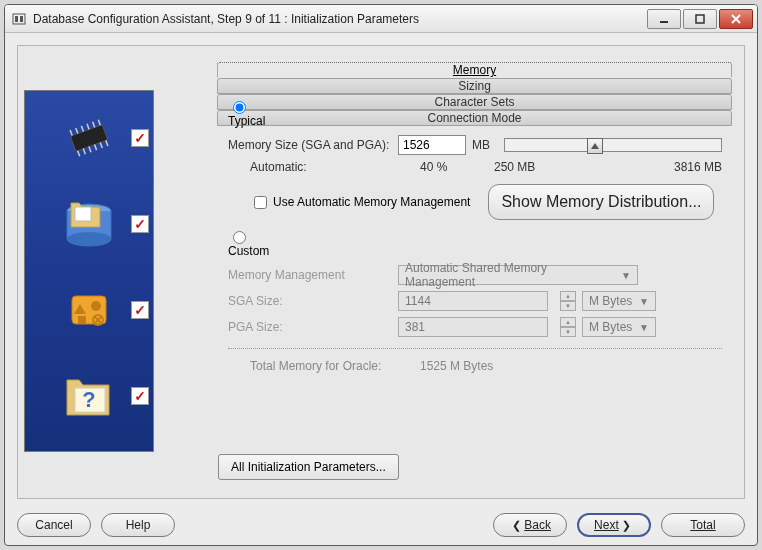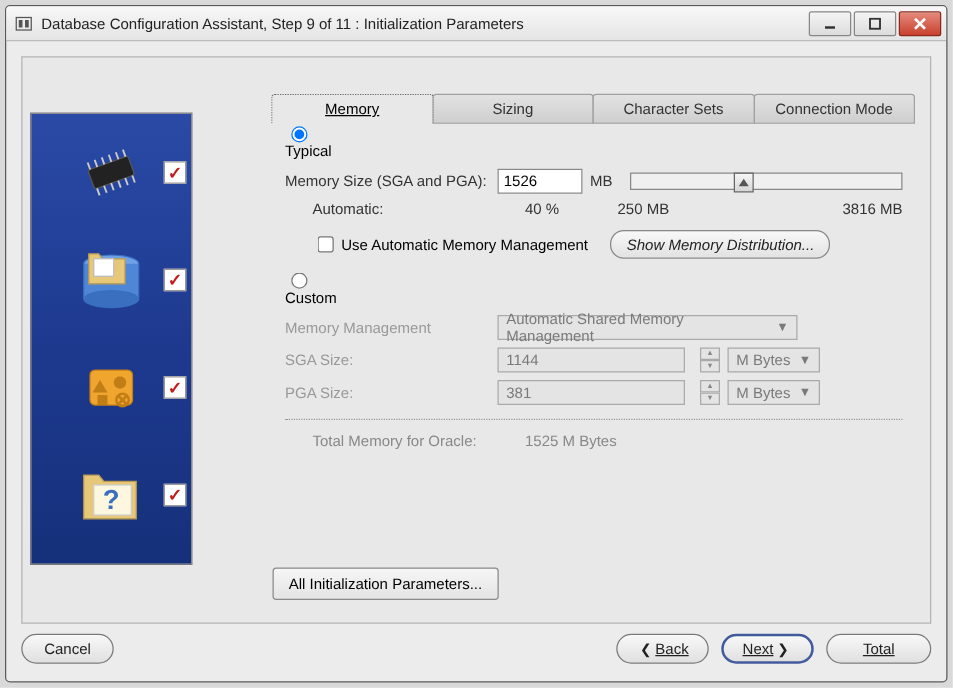--- a/index.html
+++ b/index.html
@@ -57,22 +57,22 @@
   .sb-row { width:100%; display:flex; align-items:center; justify-content:center; position:relative; height:62px;}
   .sb-icon { width:60px; height:54px; display:flex; align-items:center; justify-content:center;}
   .sb-check {
     position:absolute; right:4px; top:50%; transform:translateY(-50%);
     width:18px; height:18px; background:#fff; border:1px solid #999;
     display:flex; align-items:center; justify-content:center;
     color:#c21d1d; font-size:14px; font-weight:bold;
   }
 
   .tabs {
-    position:absolute; left:200px; right:12px; top:29px; height:24px;
-    display:flex; gap:0;
+    position:absolute; left:200px; right:12px; top:16px; height:24px;
+    display:flex; gap:0;flex-direction:column;
   }
   .tab {
     flex:1;
     border:1px solid #a0a0a0;
     background:linear-gradient(to bottom,#e2e2e2,#cfcfcf);
     display:flex; align-items:center; justify-content:center;
     font-size:12px; color:#333;
     border-bottom:1px solid #a0a0a0;
     border-radius:3px 3px 0 0;
     margin-left:-1px;
@@ -110,25 +110,25 @@
     background:linear-gradient(to bottom,#f6f6f6,#d6d6d6);
     border:1px solid #666;
   }
   .scale-row { display:flex; margin-top:2px; }
   .scale-val { width:60px; text-align:left; color:#333; }
   .scale-mid { flex:1; text-align:left; color:#333; padding-left:14px;}
   .scale-right { width:80px; text-align:right; color:#333; }
   .checkbox-row { display:flex; align-items:center; margin:10px 0 8px 22px; }
   .checkbox-row input { margin-right:6px; }
   .btn {
-    height:23px; padding:0 12px;
+    height:36px; padding:0 12px;
     border:1px solid #8a8a8a; border-radius:11px;
     background:linear-gradient(to bottom,#f8f8f8,#e2e2e2);
     display:inline-flex; align-items:center; justify-content:center;
-    font-size:12px; color:#222;font-style:italic;
+    font-size:16px; color:#222;
   }
   .disabled-input {
     height:20px; border:1px solid #aaa; background:#e4e4e4; color:#7a7a7a;
     padding:0 6px; display:flex; align-items:center; font-size:12px;
   }
   .sel-box { width:240px; display:flex; align-items:center; justify-content:space-between;}
   .sel-box .caret { color:#7a7a7a; font-size:10px; margin-left:6px;}
   .spin {
     display:flex; gap:12px;
   }
@@ -143,21 +143,21 @@
 
   .all-params-btn {
     position:absolute; left:200px; bottom:18px; height:26px;
     border:1px solid #8a8a8a; border-radius:3px;
     background:linear-gradient(to bottom,#f6f6f6,#e4e4e4);
     padding:0 12px; display:flex; align-items:center;
   }
 
   .footer {
     position:absolute; left:12px; right:12px; bottom:8px; height:30px;
-    display:flex; align-items:flex-start;
+    display:flex; align-items:flex-end;
   }
   .footer .left { display:flex; gap:10px;}
   .footer .right { margin-left:auto; display:flex; gap:10px; align-items:center;}
   .fbtn {
     height:24px; width:74px;
     border:1px solid #7a7a7a; border-radius:12px;
     background:linear-gradient(to bottom,#f8f8f8,#e0e0e0);
     display:flex; align-items:center; justify-content:center;
     font-size:12px; color:#222;
   }
@@ -361,20 +361,21 @@
 
     </div>
 
     <div class="all-params-btn">All Initialization Parameters...</div>
 
   </div>
 
   <div class="footer">
     <div class="left">
       <div class="fbtn">Cancel</div>
+      <div class="fbtn">Help</div>
     </div>
     <div class="right">
       <div class="fbtn">
           <span class="arw">❮</span>
           <span class="ul">Back</span>
         </div>
       <div class="fbtn primary">
           <span class="ul">Next</span>
           <span class="arw">❯</span>
         </div>

